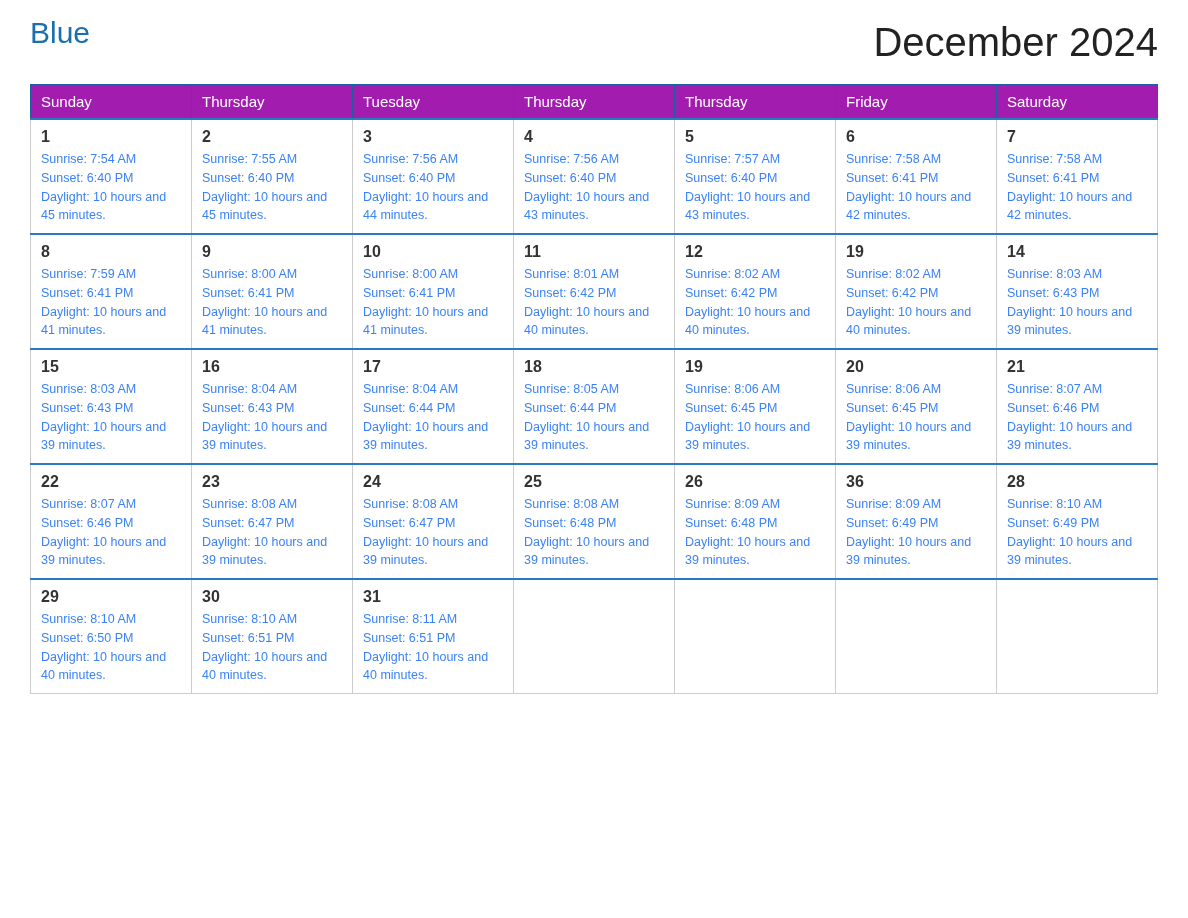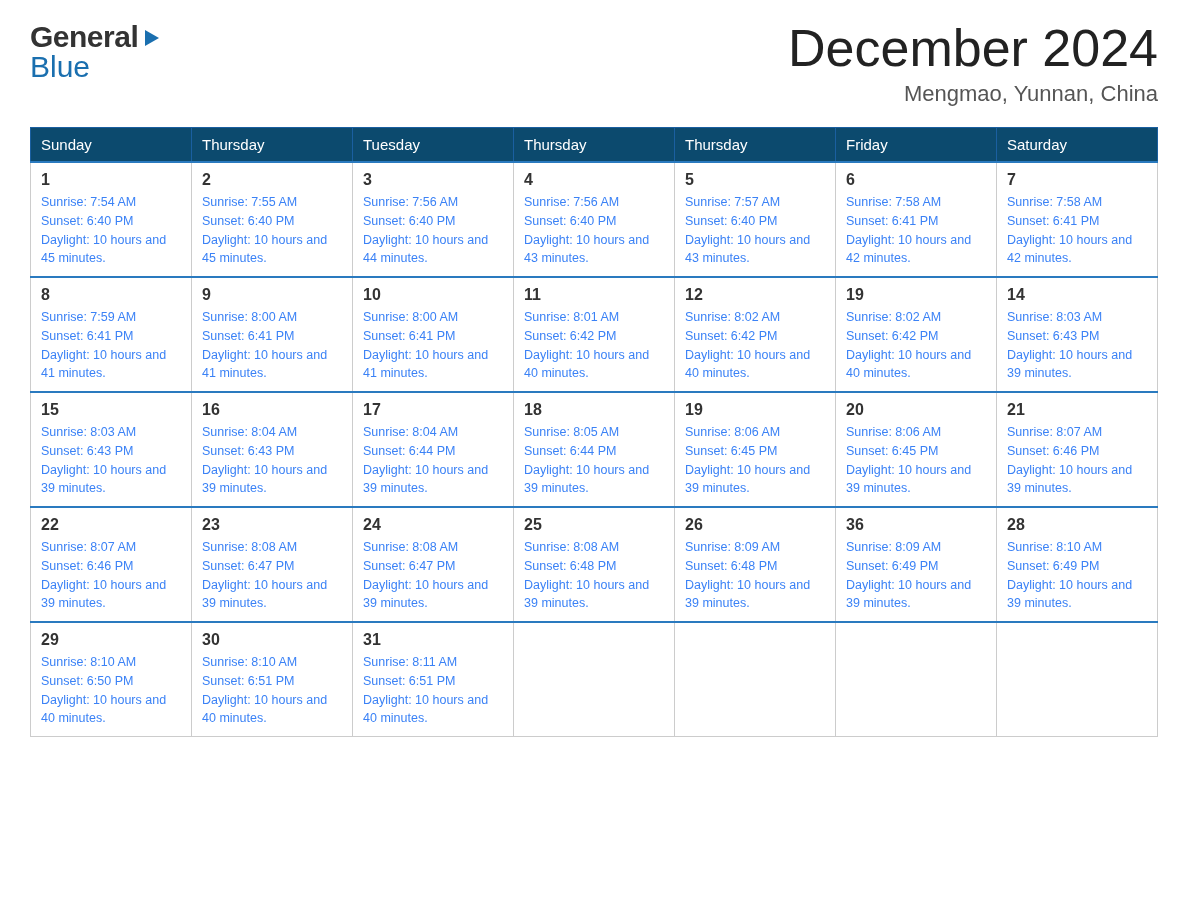--- a/index.html
+++ b/index.html
@@ -13,37 +13,37 @@
     #header {
       display: flex;
       justify-content: space-between;
       align-items: flex-start;
       margin-bottom: 20px;
     }
     #title-block {
       text-align: right;
     }
     #month-title {
-      font-size: 52px;
+      font-size: 40px;
       font-weight: normal;
       color: #222;
       line-height: 1.1;
     }
     #location {
       font-size: 22px;
       color: #555;
       margin-top: 4px;
     }
     #calendar {
       width: 100%;
       border-collapse: collapse;
       border: 1px solid #aaa;
     }
     #calendar thead tr th {
-      background: #0c4a6e;
+      background: #a21caf;
       color: #fff;
       font-size: 15px;
       font-weight: normal;
       padding: 8px 10px;
       text-align: left;
       border: 1px solid #1a5fa0;
     }
     #calendar tbody tr td {
       vertical-align: top;
       padding: 8px 10px;
@@ -94,31 +94,24 @@
     #logo-arrow-svg {
       margin-left: 3px;
       margin-top: 2px;
     }
   </style>
 </head>
 <body>
 
 <div id="header">
   <div id="logo-wrapper">
-    <div id="logo-line1">
-      <span id="general-text">General</span>
-      <svg id="logo-arrow-svg" width="22" height="22" viewBox="0 0 22 22">
-        <polygon points="4,3 18,11 4,19" fill="#1a6faf"></polygon>
-      </svg>
-    </div>
     <span id="blue-text">Blue</span>
   </div>
   <div id="title-block">
     <div id="month-title">December 2024</div>
-    <div id="location">Mengmao, Yunnan, China</div>
   </div>
 </div>
 
 <table id="calendar">
   <thead>
     <tr>
     <th>Sunday</th>
         <th>Thursday</th>
         <th>Tuesday</th>
         <th>Thursday</th>

